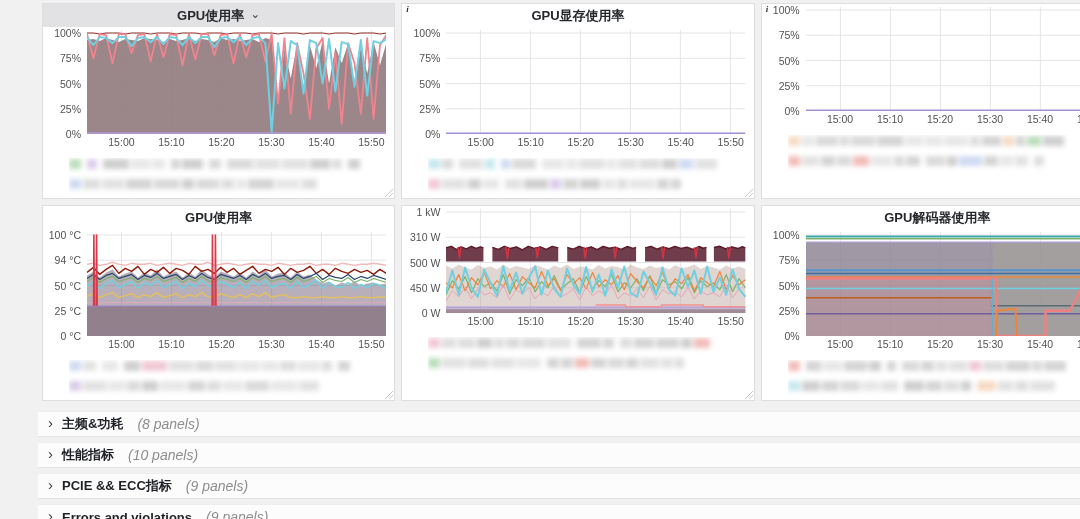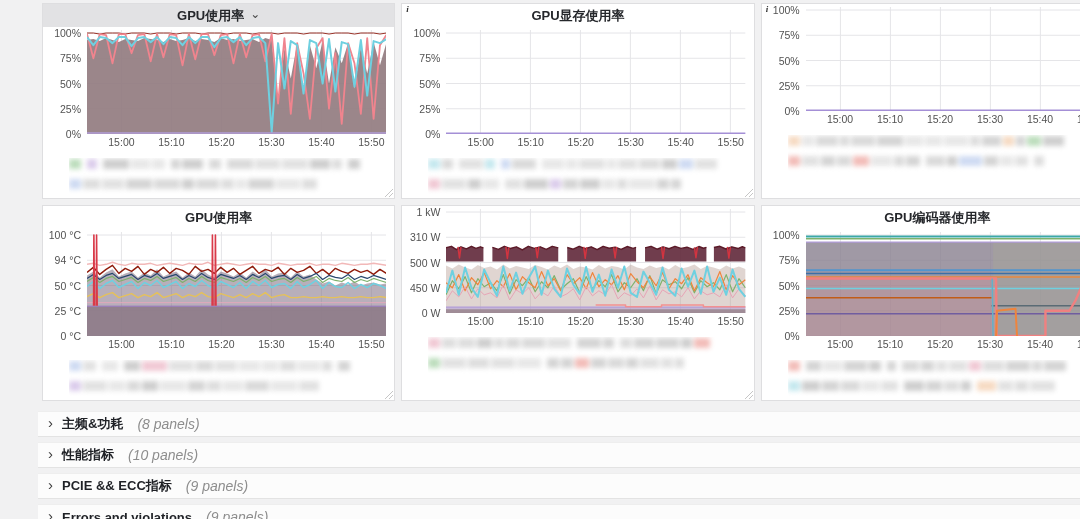--- a/index.html
+++ b/index.html
@@ -456,21 +456,21 @@
             <span class="lb" style="width: 9px; margin-left: 2px; background: rgb(220, 220, 220);"></span>
           </div>
         </div>
       <svg class="resize-corner" viewBox="0 0 9 9">
           <path d="M9 1L1 9M9 5L5 9" stroke="#c6c6c6" fill="none"></path>
         </svg>
     </section>
 
     <section class="panel">
       <header class="phead">
-        <span>GPU编码器使用率</span>
+        <span>GPU解码器使用率</span>
       </header>
       <div class="chart-block">
         <div class="yaxis">
             <div class="yt" style="top: 100%;">0%</div>
             <div class="yt" style="top: 75.7282%;">25%</div>
             <div class="yt" style="top: 51.4563%;">50%</div>
             <div class="yt" style="top: 27.1845%;">75%</div>
             <div class="yt" style="top: 2.91262%;">100%</div>
           </div>
         <div class="plot">

